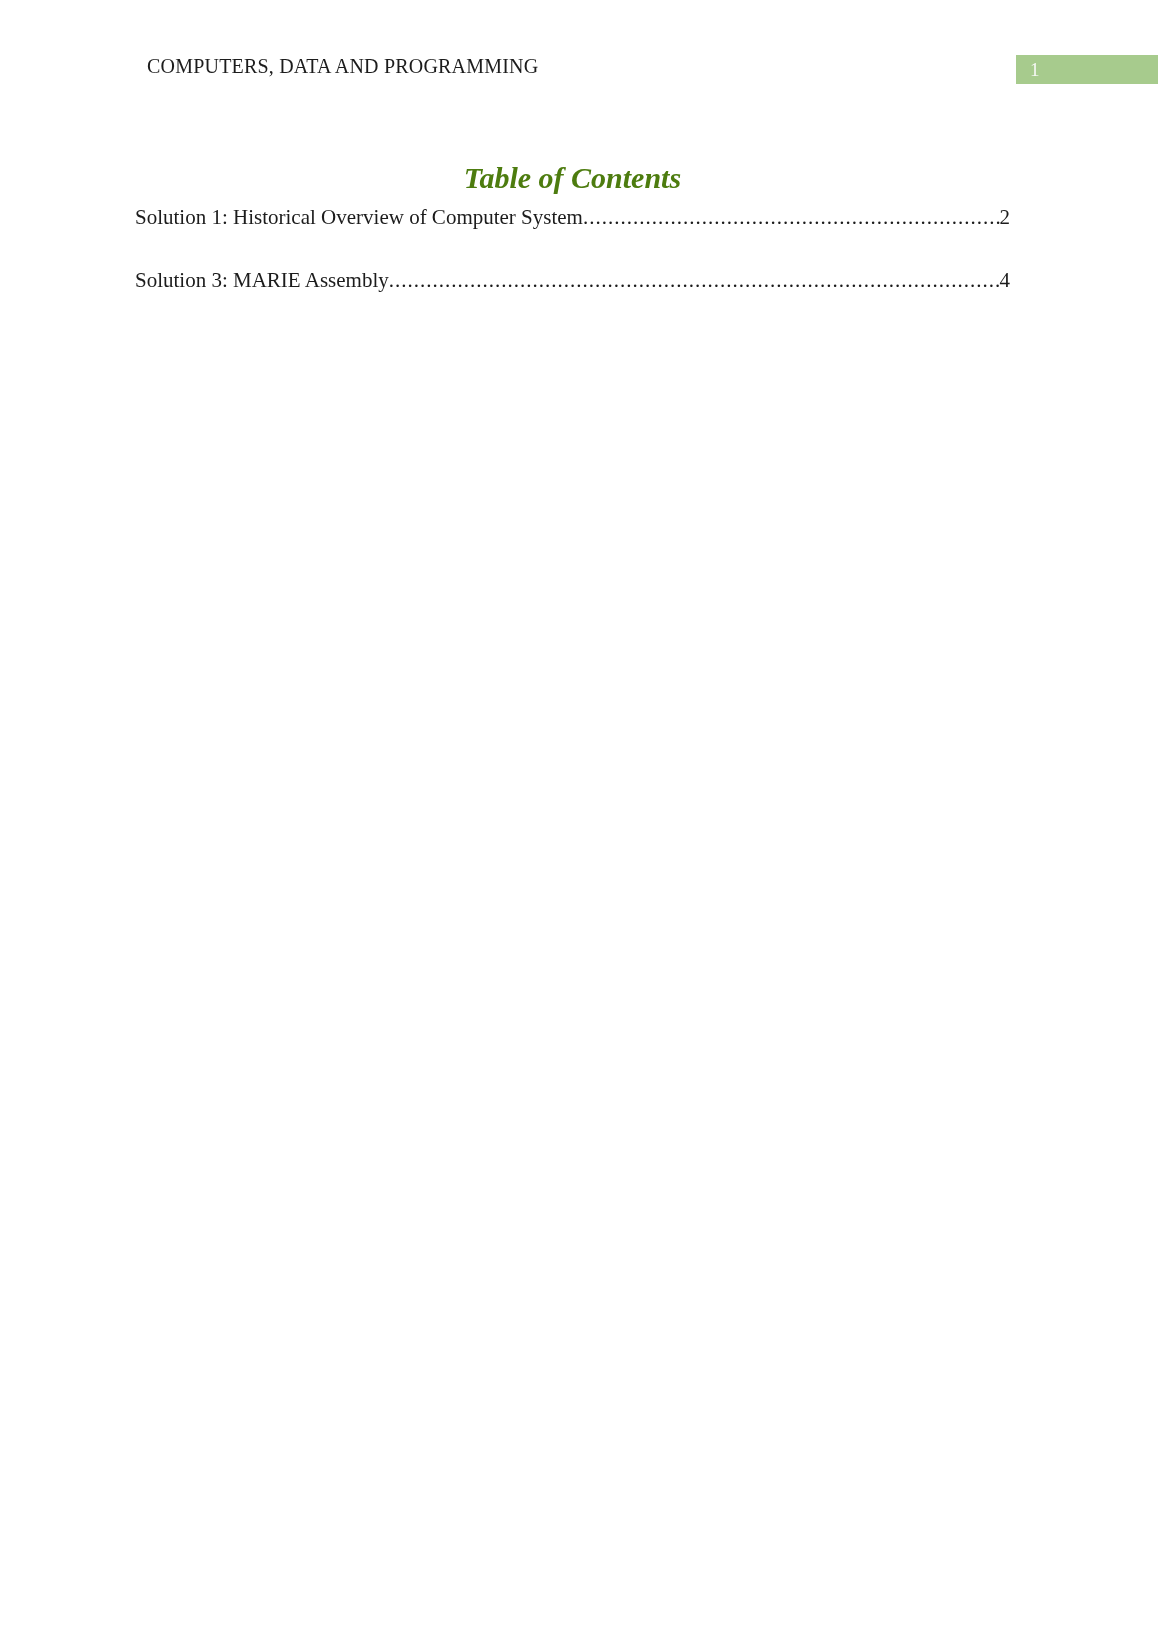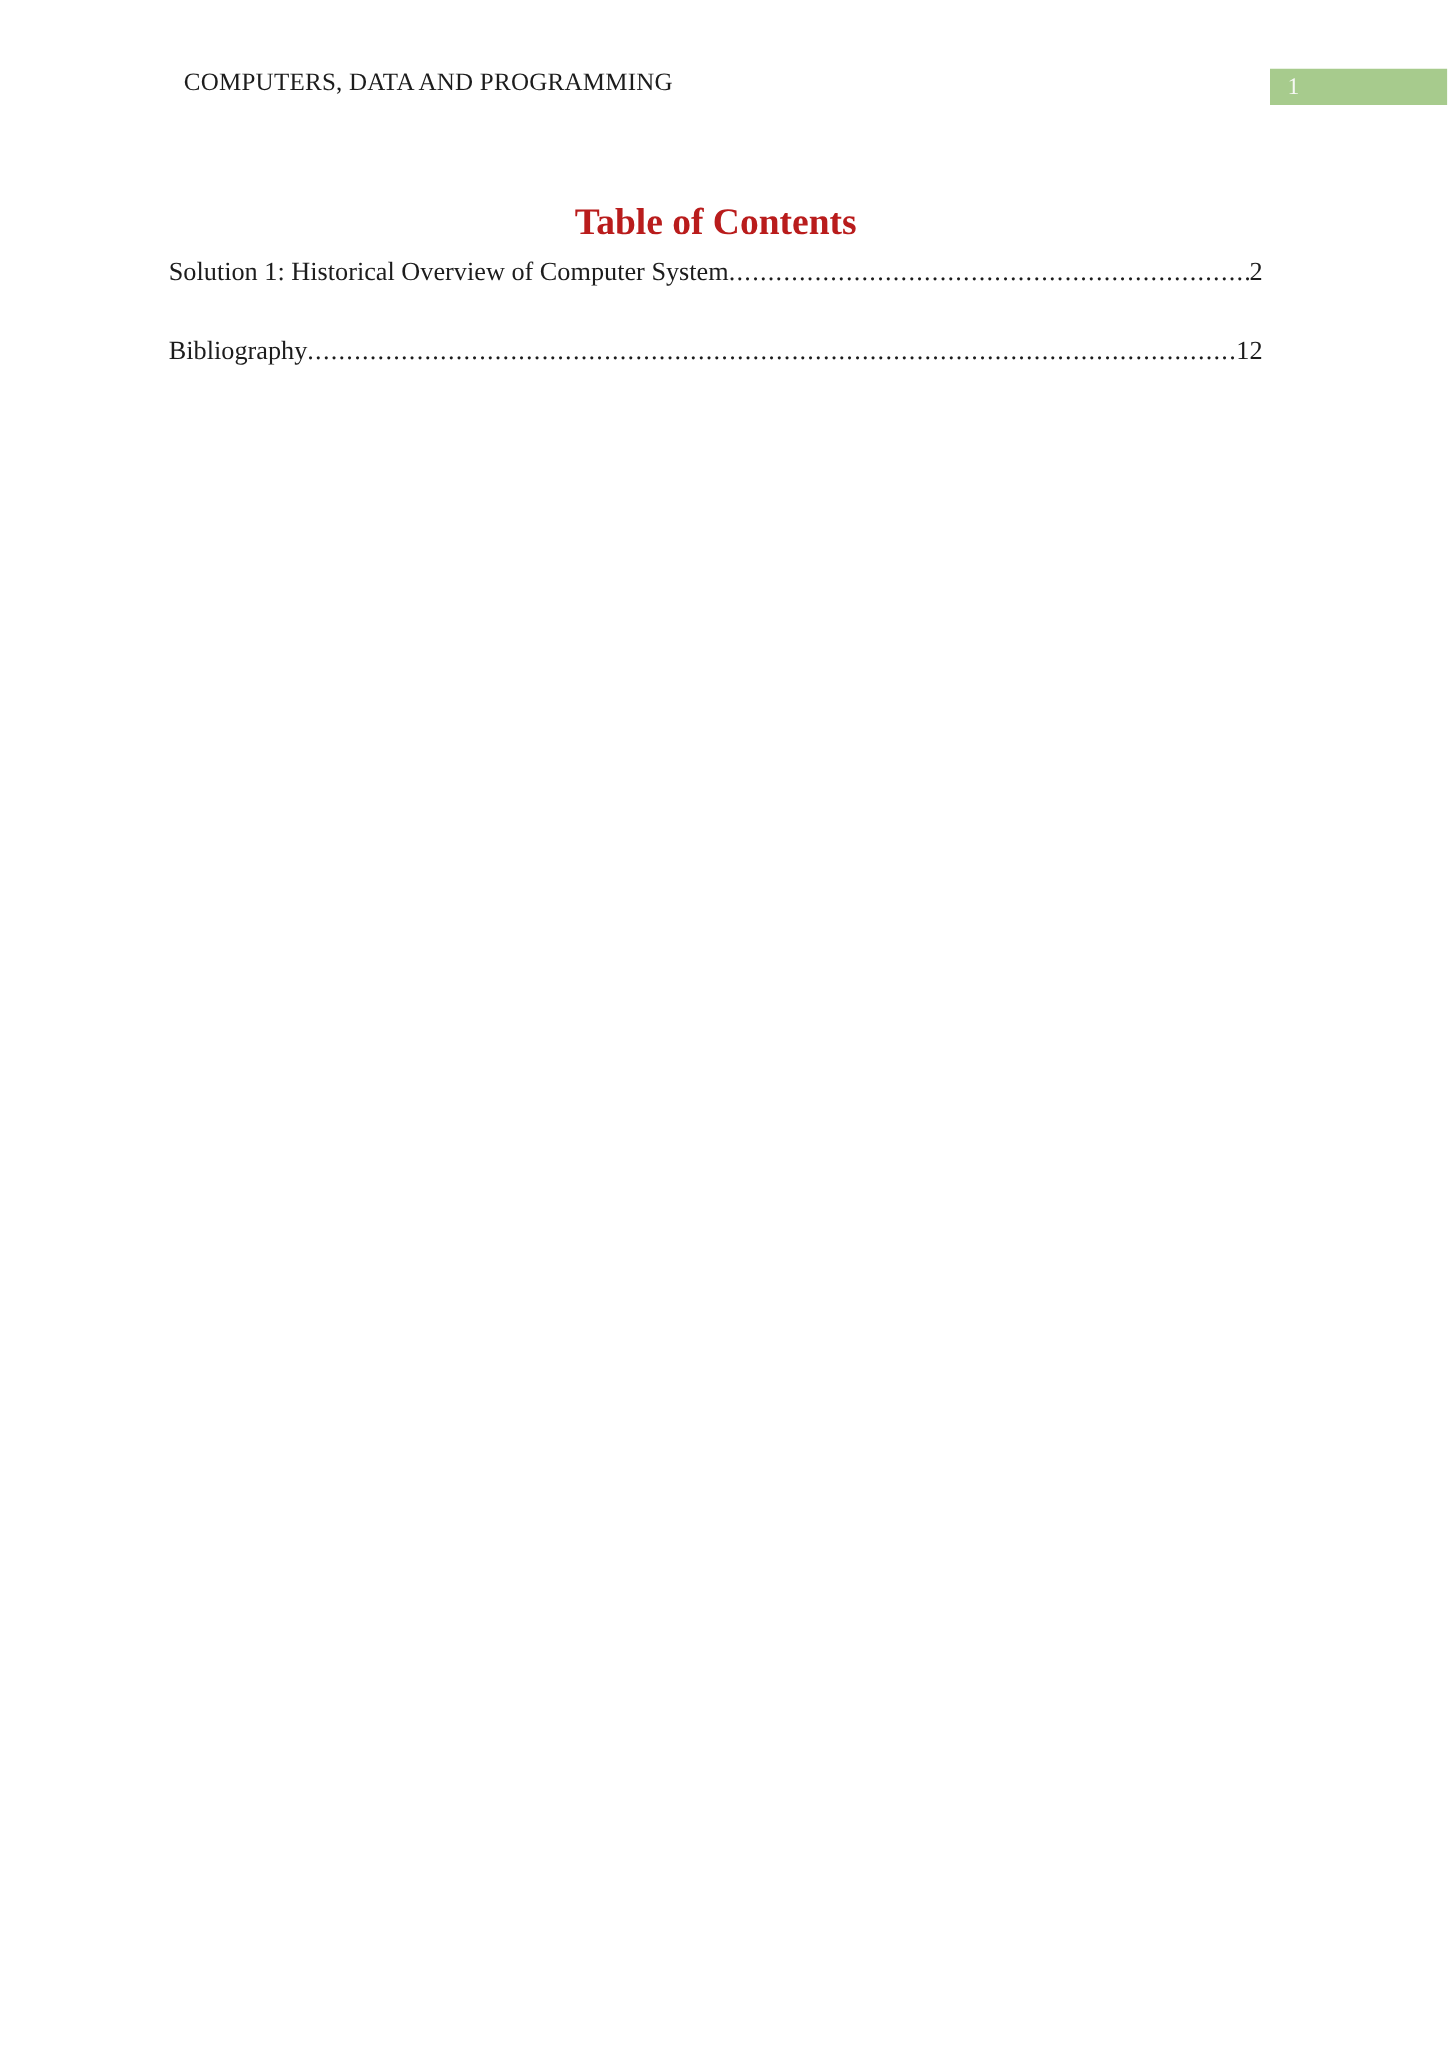--- a/index.html
+++ b/index.html
@@ -46,21 +46,22 @@
     left: 135px;
     top: 161px;
     width: 875px;
   }
   .toc-title {
     margin: 0 0 10px 0;
     text-align: center;
     font-size: 30px;
     font-weight: bold;
     line-height: 33px;
-    color: #b91c1c;
+    color: #4d7c0f;
+    font-style: italic;
   }
   .toc-list {
     margin: 0;
   }
   .toc-row {
     display: flex;
     align-items: baseline;
     font-size: 21px;
     line-height: 27px;
     margin-bottom: 36px;
@@ -104,23 +105,23 @@
 
     <div class="toc-list">
 
       <div class="toc-row">
         <span class="toc-label">Solution 1: Historical Overview of Computer System</span>
         <span class="toc-dots"></span>
         <span class="toc-page">2</span>
       </div>
 
 
+      <div class="toc-row">
+        <span class="toc-label">Solution 3: MARIE Assembly</span>
+        <span class="toc-dots"></span>
+        <span class="toc-page">4</span>
+      </div>
 
-      <div class="toc-row">
-        <span class="toc-label">Bibliography</span>
-        <span class="toc-dots"></span>
-        <span class="toc-page">12</span>
-      </div>
 
     </div>
   </div>
 
 </div>
 
 </body></html>

